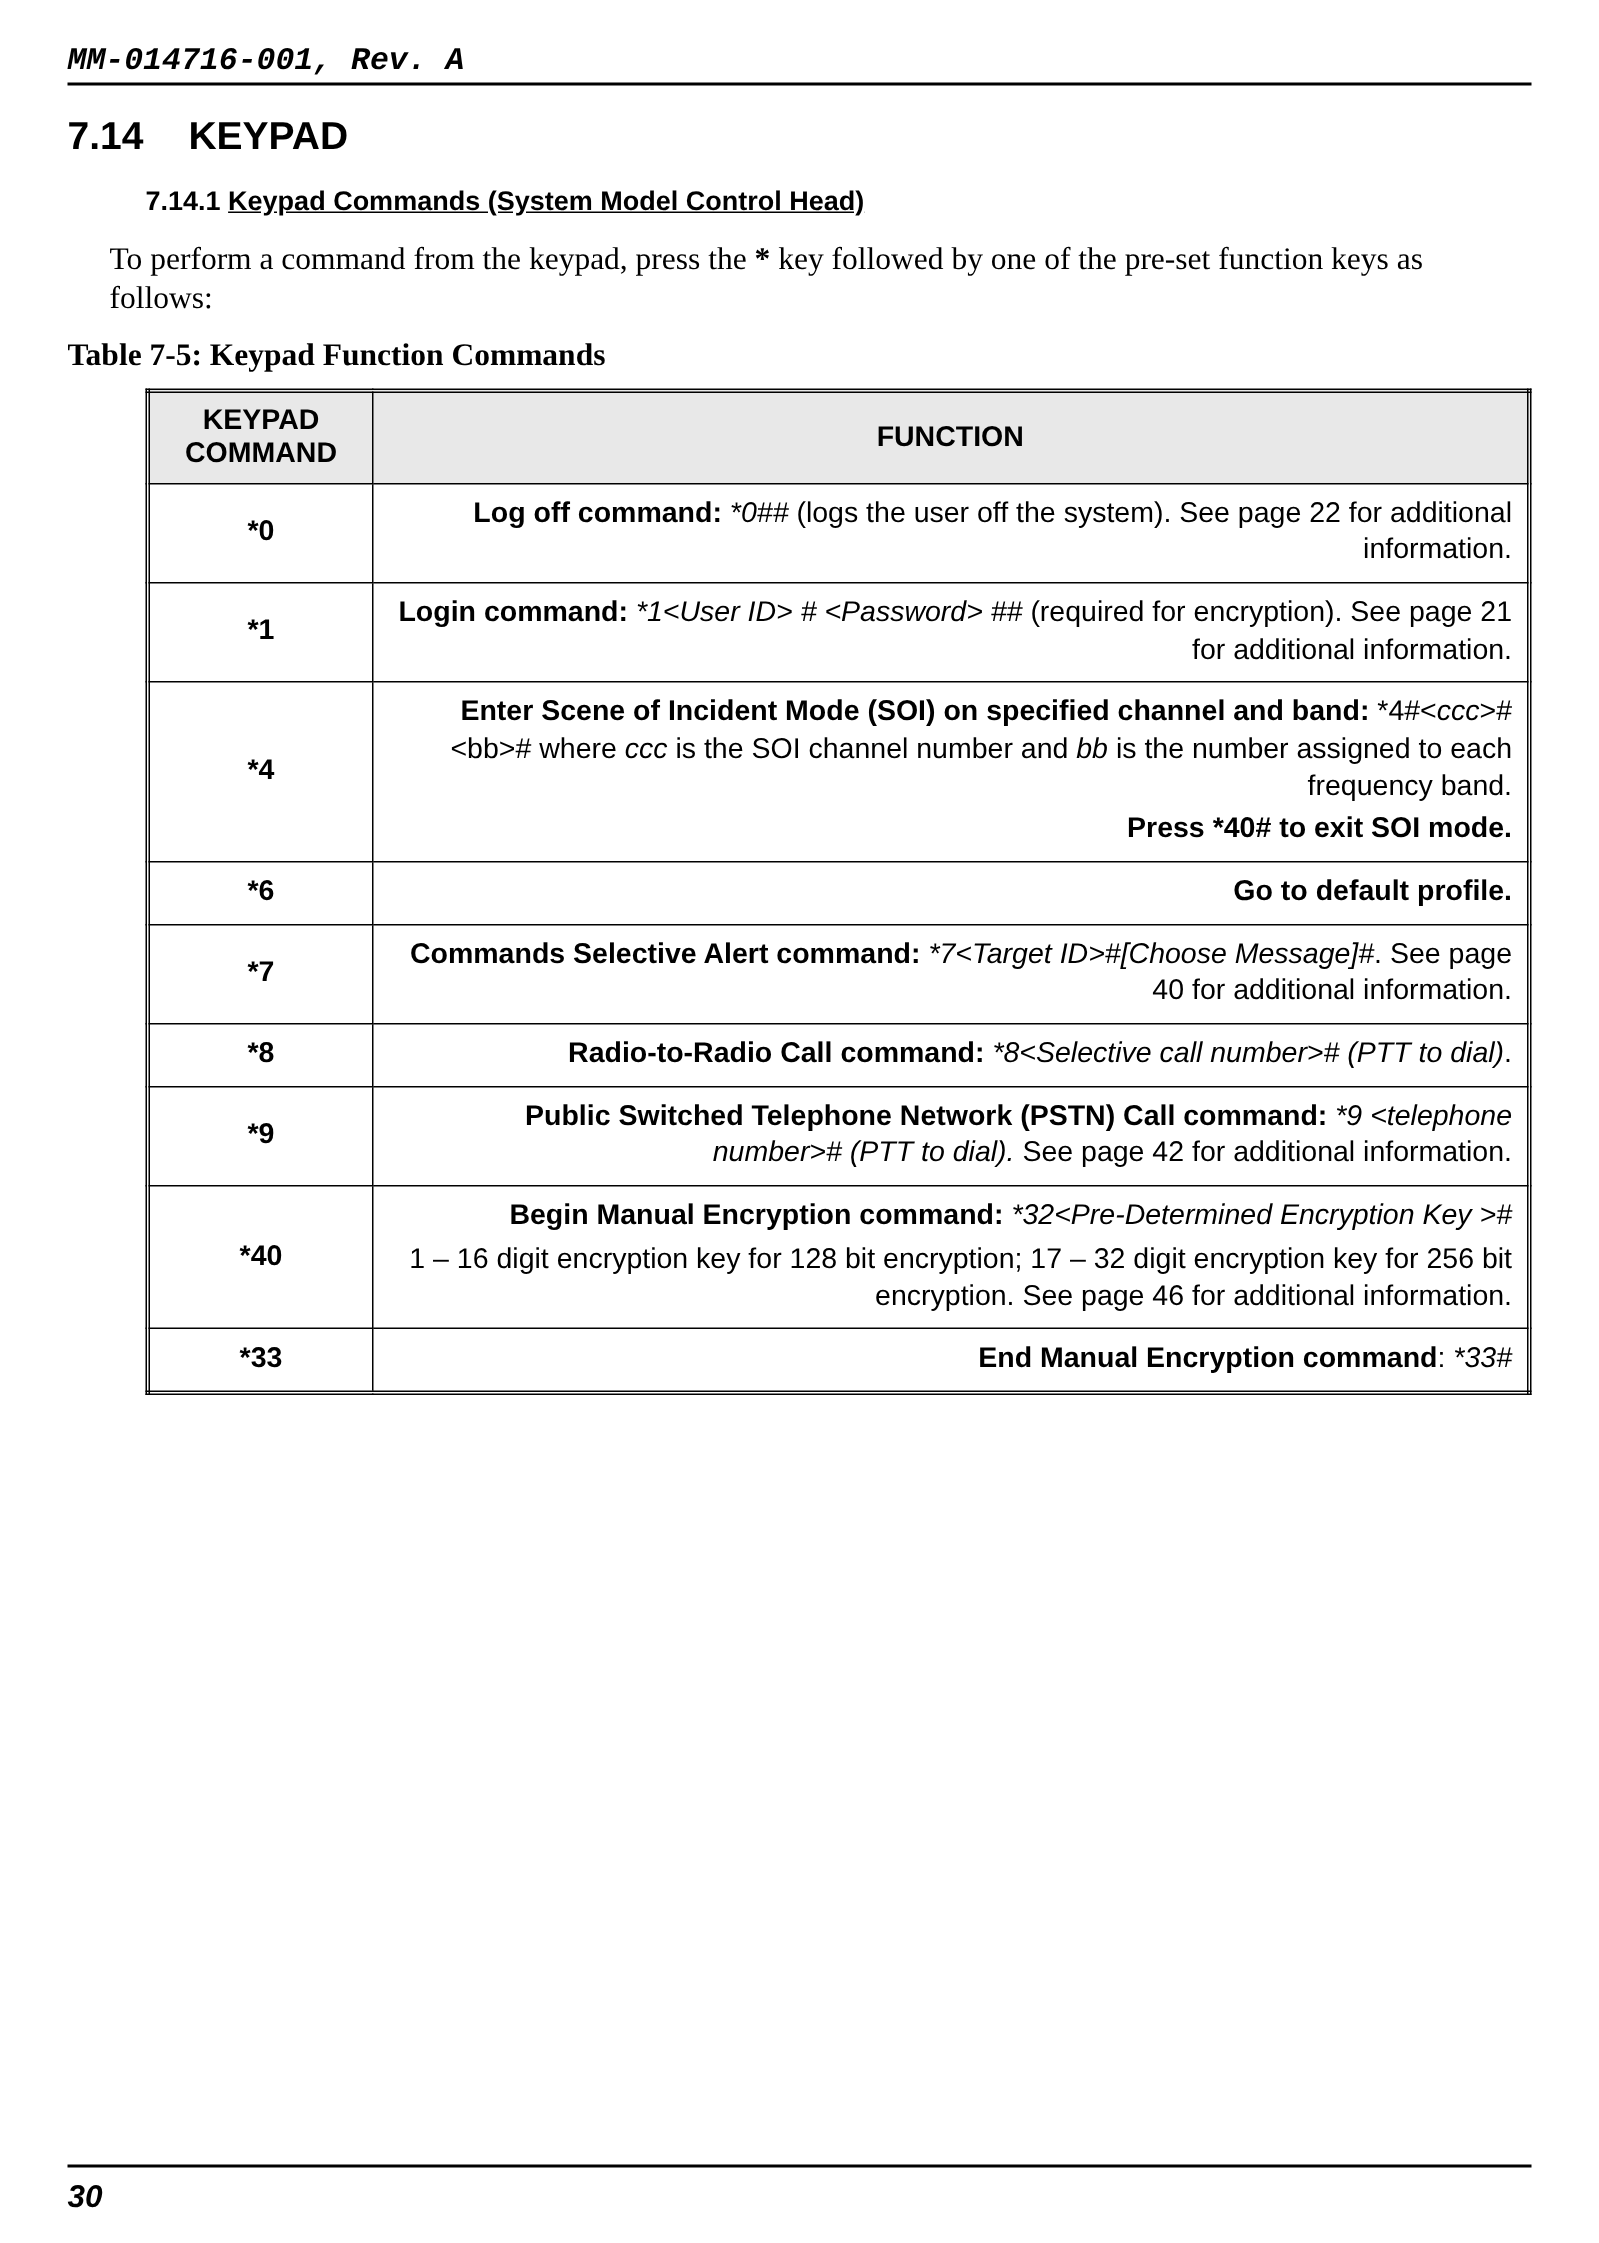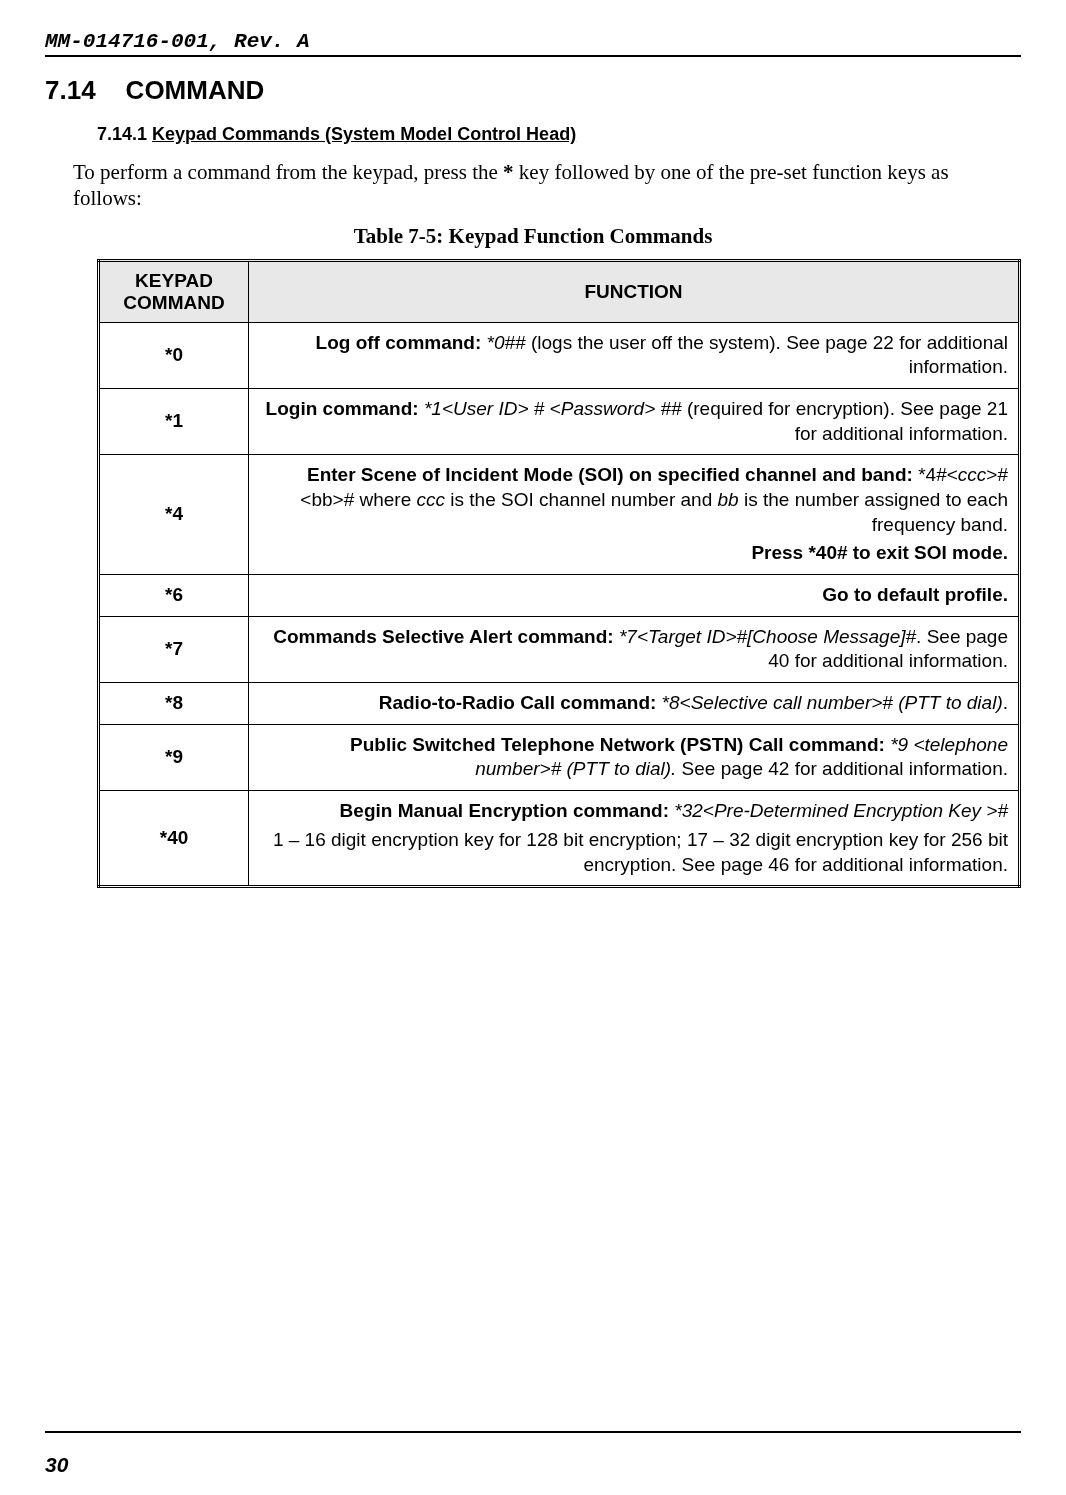--- a/index.html
+++ b/index.html
@@ -52,21 +52,21 @@
       margin-bottom: 12px;
       line-height: 1.25;
     }
     .bold {
       font-weight: bold;
     }
     .table-caption {
       font-family: 'Times New Roman', Times, serif;
       font-weight: bold;
       font-size: 21px;
-      text-align: center;
+      text-align: left;
       margin-bottom: 10px;
     }
     table {
       margin-left: 52px;
       width: calc(100% - 52px);
       border-collapse: collapse;
       border: 3px double black;
     }
     th {
       font-family: Arial, Helvetica, sans-serif;
@@ -97,41 +97,41 @@
     }
     .italic {
       font-style: italic;
     }
     .footer {
       position: absolute;
       bottom: 18px;
       left: 45px;
       right: 45px;
       border-top: 2px solid black;
-      padding-top: 20px;
+      padding-top: 8px;
     }
     .page-number {
       font-family: Arial, Helvetica, sans-serif;
       font-weight: bold;
       font-style: italic;
       font-size: 21px;
     }
     .row-block {
       margin-bottom: 4px;
     }
   </style>
 </head>
 <body>
 
 <div class="header">
   <span class="header-text">MM-014716-001, Rev. A</span>
 </div>
 
 <h1 class="section-heading">
-  <span class="section-number">7.14</span><span>COMMAND</span>
+  <span class="section-number">7.14</span><span>KEYPAD</span>
 </h1>
 
 <h2 class="subsection-heading">
   <span>7.14.1</span>
   <span class="subsection-title">Keypad Commands (System Model Control Head)</span>
 </h2>
 
 <p class="paragraph">
   <span>To perform a command from the keypad, press the </span><span class="bold">*</span><span> key followed by one of the pre-set function keys as follows:</span>
 </p>
@@ -193,18 +193,24 @@
     </tr>
     <tr>
       <td>*40</td>
       <td>
         <div class="row-block">
           <span class="bold">Begin Manual Encryption command:  </span><span class="italic">*32&lt;Pre-Determined Encryption Key &gt;#</span>
         </div>
         <div>1 – 16 digit encryption key for 128 bit encryption; 17 – 32 digit encryption key for 256 bit encryption. See page 46 for additional information.</div>
       </td>
     </tr>
+    <tr>
+      <td>*33</td>
+      <td>
+        <span class="bold">End Manual Encryption command</span><span>: </span><span class="italic">*33#</span>
+      </td>
+    </tr>
   </tbody>
 </table>
 
 <div class="footer">
   <span class="page-number">30</span>
 </div>
 
 </body></html>

